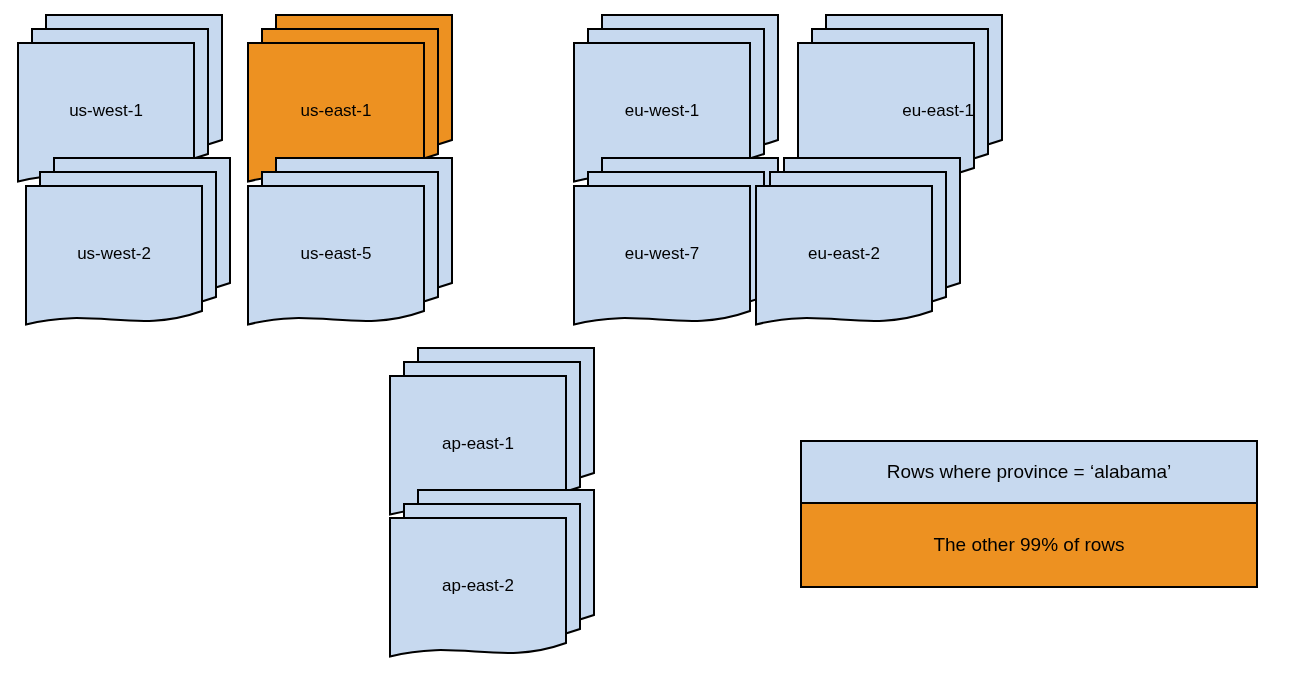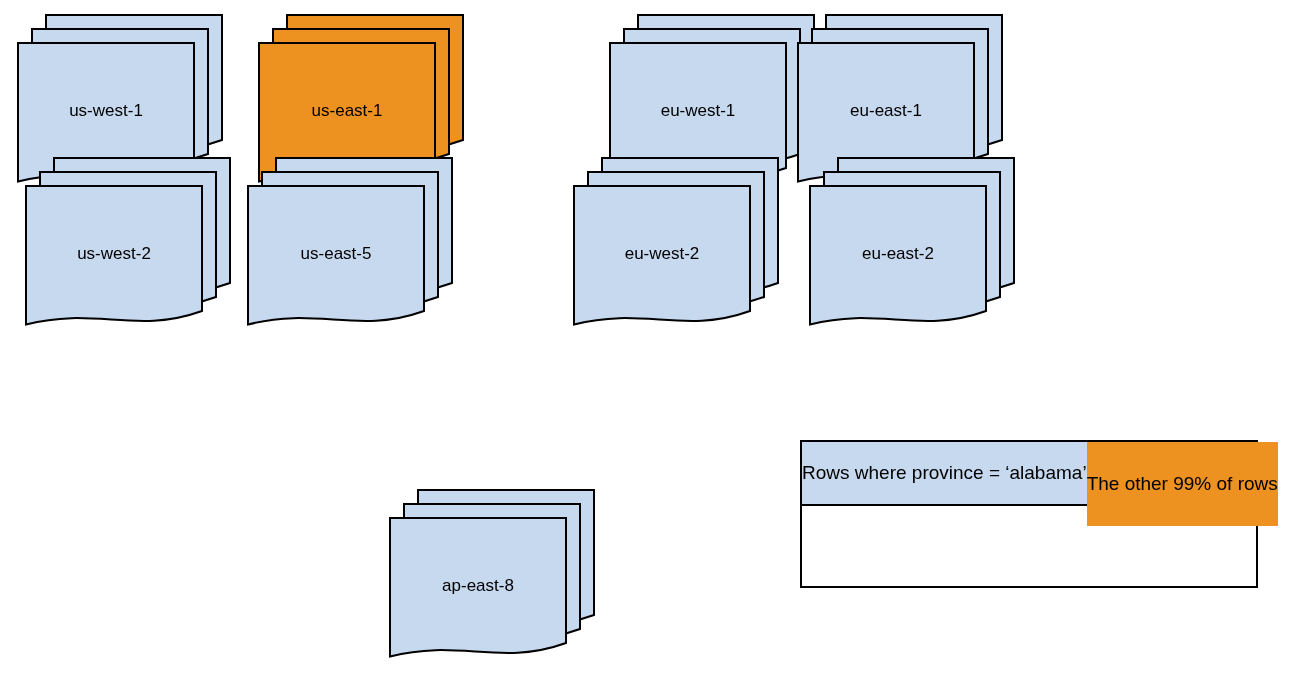--- a/index.html
+++ b/index.html
@@ -22,21 +22,21 @@
     white-space:nowrap;
     text-align:center;
     line-height:1;
     pointer-events:none;
   }
   .legend{
     position:absolute;
     box-sizing:border-box;
     border:2px solid #000000;
     display:flex;
-    flex-direction:row;
+    flex-direction:column;
   }
   .legend-row{
     box-sizing:border-box;
     display:flex;
     align-items:center;
     justify-content:center;
     font-family:"Liberation Sans", sans-serif;
     font-size:19px;
     color:#000000;
     white-space:nowrap;
@@ -69,21 +69,21 @@
         </g>
         <g transform="translate(14,14)">
           <path d="M 0 0 L 176 0 L 176 125 C 109.12 148.92000000000002 70.4 120.32 0 138.52 Z" fill="#c7d9ef" stroke="#000000" stroke-width="2" stroke-linejoin="miter"></path>
         </g>
         <g transform="translate(0,28)">
           <path d="M 0 0 L 176 0 L 176 125 C 109.12 148.92000000000002 70.4 120.32 0 138.52 Z" fill="#c7d9ef" stroke="#000000" stroke-width="2" stroke-linejoin="miter"></path>
         </g>
       </svg>
       <div class="doc-label" style="left: 0px; top: 86.75px; width: 176px;">us-west-2</div>
     </div>
-    <div class="stack" style="left: 259px; top: 15px; width: 204px; height: 179px;">
+    <div class="stack" style="left: 248px; top: 15px; width: 204px; height: 179px;">
       <svg width="204" height="179" viewBox="0 0 204 179">
         <g transform="translate(28,0)">
           <path d="M 0 0 L 176 0 L 176 125 C 109.12 148.92000000000002 70.4 120.32 0 138.52 Z" fill="#ed9121" stroke="#000000" stroke-width="2" stroke-linejoin="miter"></path>
         </g>
         <g transform="translate(14,14)">
           <path d="M 0 0 L 176 0 L 176 125 C 109.12 148.92000000000002 70.4 120.32 0 138.52 Z" fill="#ed9121" stroke="#000000" stroke-width="2" stroke-linejoin="miter"></path>
         </g>
         <g transform="translate(0,28)">
           <path d="M 0 0 L 176 0 L 176 125 C 109.12 148.92000000000002 70.4 120.32 0 138.52 Z" fill="#ed9121" stroke="#000000" stroke-width="2" stroke-linejoin="miter"></path>
         </g>
@@ -97,21 +97,21 @@
         </g>
         <g transform="translate(14,14)">
           <path d="M 0 0 L 176 0 L 176 125 C 109.12 148.92000000000002 70.4 120.32 0 138.52 Z" fill="#c7d9ef" stroke="#000000" stroke-width="2" stroke-linejoin="miter"></path>
         </g>
         <g transform="translate(0,28)">
           <path d="M 0 0 L 176 0 L 176 125 C 109.12 148.92000000000002 70.4 120.32 0 138.52 Z" fill="#c7d9ef" stroke="#000000" stroke-width="2" stroke-linejoin="miter"></path>
         </g>
       </svg>
       <div class="doc-label" style="left: 0px; top: 86.75px; width: 176px;">us-east-5</div>
     </div>
-    <div class="stack" style="left: 574px; top: 15px; width: 204px; height: 179px; margin-left: 36px;">
+    <div class="stack" style="left: 574px; top: 15px; width: 204px; height: 179px;">
       <svg width="204" height="179" viewBox="0 0 204 179">
         <g transform="translate(28,0)">
           <path d="M 0 0 L 176 0 L 176 125 C 109.12 148.92000000000002 70.4 120.32 0 138.52 Z" fill="#c7d9ef" stroke="#000000" stroke-width="2" stroke-linejoin="miter"></path>
         </g>
         <g transform="translate(14,14)">
           <path d="M 0 0 L 176 0 L 176 125 C 109.12 148.92000000000002 70.4 120.32 0 138.52 Z" fill="#c7d9ef" stroke="#000000" stroke-width="2" stroke-linejoin="miter"></path>
         </g>
         <g transform="translate(0,28)">
           <path d="M 0 0 L 176 0 L 176 125 C 109.12 148.92000000000002 70.4 120.32 0 138.52 Z" fill="#c7d9ef" stroke="#000000" stroke-width="2" stroke-linejoin="miter"></path>
         </g>
@@ -123,63 +123,77 @@
         <g transform="translate(28,0)">
           <path d="M 0 0 L 176 0 L 176 125 C 109.12 148.92000000000002 70.4 120.32 0 138.52 Z" fill="#c7d9ef" stroke="#000000" stroke-width="2" stroke-linejoin="miter"></path>
         </g>
         <g transform="translate(14,14)">
           <path d="M 0 0 L 176 0 L 176 125 C 109.12 148.92000000000002 70.4 120.32 0 138.52 Z" fill="#c7d9ef" stroke="#000000" stroke-width="2" stroke-linejoin="miter"></path>
         </g>
         <g transform="translate(0,28)">
           <path d="M 0 0 L 176 0 L 176 125 C 109.12 148.92000000000002 70.4 120.32 0 138.52 Z" fill="#c7d9ef" stroke="#000000" stroke-width="2" stroke-linejoin="miter"></path>
         </g>
       </svg>
-      <div class="doc-label" style="left: 0px; top: 86.75px; width: 176px;">eu-west-2</div>
+      <div class="doc-label" style="left: 0px; top: 86.75px; width: 176px;">eu-west-7</div>
     </div>
     <div class="stack" style="left: 798px; top: 15px; width: 204px; height: 179px;">
       <svg width="204" height="179" viewBox="0 0 204 179">
         <g transform="translate(28,0)">
           <path d="M 0 0 L 176 0 L 176 125 C 109.12 148.92000000000002 70.4 120.32 0 138.52 Z" fill="#c7d9ef" stroke="#000000" stroke-width="2" stroke-linejoin="miter"></path>
         </g>
         <g transform="translate(14,14)">
           <path d="M 0 0 L 176 0 L 176 125 C 109.12 148.92000000000002 70.4 120.32 0 138.52 Z" fill="#c7d9ef" stroke="#000000" stroke-width="2" stroke-linejoin="miter"></path>
         </g>
         <g transform="translate(0,28)">
           <path d="M 0 0 L 176 0 L 176 125 C 109.12 148.92000000000002 70.4 120.32 0 138.52 Z" fill="#c7d9ef" stroke="#000000" stroke-width="2" stroke-linejoin="miter"></path>
         </g>
       </svg>
-      <div class="doc-label" style="left: 0px; top: 86.75px; width: 176px;">eu-east-1</div>
-    </div>
-    <div class="stack" style="left: 810px; top: 158px; width: 204px; height: 179px;">
+      <div class="doc-label" style="left: 0px; top: 86.75px; width: 176px; text-align: right;">eu-east-1</div>
+    </div>
+    <div class="stack" style="left: 756px; top: 158px; width: 204px; height: 179px;">
       <svg width="204" height="179" viewBox="0 0 204 179">
         <g transform="translate(28,0)">
           <path d="M 0 0 L 176 0 L 176 125 C 109.12 148.92000000000002 70.4 120.32 0 138.52 Z" fill="#c7d9ef" stroke="#000000" stroke-width="2" stroke-linejoin="miter"></path>
         </g>
         <g transform="translate(14,14)">
           <path d="M 0 0 L 176 0 L 176 125 C 109.12 148.92000000000002 70.4 120.32 0 138.52 Z" fill="#c7d9ef" stroke="#000000" stroke-width="2" stroke-linejoin="miter"></path>
         </g>
         <g transform="translate(0,28)">
           <path d="M 0 0 L 176 0 L 176 125 C 109.12 148.92000000000002 70.4 120.32 0 138.52 Z" fill="#c7d9ef" stroke="#000000" stroke-width="2" stroke-linejoin="miter"></path>
         </g>
       </svg>
       <div class="doc-label" style="left: 0px; top: 86.75px; width: 176px;">eu-east-2</div>
     </div>
+    <div class="stack" style="left: 390px; top: 348px; width: 204px; height: 179px;">
+      <svg width="204" height="179" viewBox="0 0 204 179">
+        <g transform="translate(28,0)">
+          <path d="M 0 0 L 176 0 L 176 125 C 109.12 148.92000000000002 70.4 120.32 0 138.52 Z" fill="#c7d9ef" stroke="#000000" stroke-width="2" stroke-linejoin="miter"></path>
+        </g>
+        <g transform="translate(14,14)">
+          <path d="M 0 0 L 176 0 L 176 125 C 109.12 148.92000000000002 70.4 120.32 0 138.52 Z" fill="#c7d9ef" stroke="#000000" stroke-width="2" stroke-linejoin="miter"></path>
+        </g>
+        <g transform="translate(0,28)">
+          <path d="M 0 0 L 176 0 L 176 125 C 109.12 148.92000000000002 70.4 120.32 0 138.52 Z" fill="#c7d9ef" stroke="#000000" stroke-width="2" stroke-linejoin="miter"></path>
+        </g>
+      </svg>
+      <div class="doc-label" style="left: 0px; top: 86.75px; width: 176px;">ap-east-1</div>
+    </div>
     <div class="stack" style="left: 390px; top: 490px; width: 204px; height: 179px;">
       <svg width="204" height="179" viewBox="0 0 204 179">
         <g transform="translate(28,0)">
           <path d="M 0 0 L 176 0 L 176 125 C 109.12 148.92000000000002 70.4 120.32 0 138.52 Z" fill="#c7d9ef" stroke="#000000" stroke-width="2" stroke-linejoin="miter"></path>
         </g>
         <g transform="translate(14,14)">
           <path d="M 0 0 L 176 0 L 176 125 C 109.12 148.92000000000002 70.4 120.32 0 138.52 Z" fill="#c7d9ef" stroke="#000000" stroke-width="2" stroke-linejoin="miter"></path>
         </g>
         <g transform="translate(0,28)">
           <path d="M 0 0 L 176 0 L 176 125 C 109.12 148.92000000000002 70.4 120.32 0 138.52 Z" fill="#c7d9ef" stroke="#000000" stroke-width="2" stroke-linejoin="miter"></path>
         </g>
       </svg>
-      <div class="doc-label" style="left: 0px; top: 86.75px; width: 176px;">ap-east-8</div>
+      <div class="doc-label" style="left: 0px; top: 86.75px; width: 176px;">ap-east-2</div>
     </div>
     <div class="legend" style="left: 800px; top: 440px; width: 458px; height: 148px;">
       <div class="legend-row blue" style="height: 64px;">
         <span>Rows where province = ‘alabama’</span>
       </div>
       <div class="legend-row orange" style="height: 84px;">
         <span>The other 99% of rows</span>
       </div>
     </div>
   </div>

